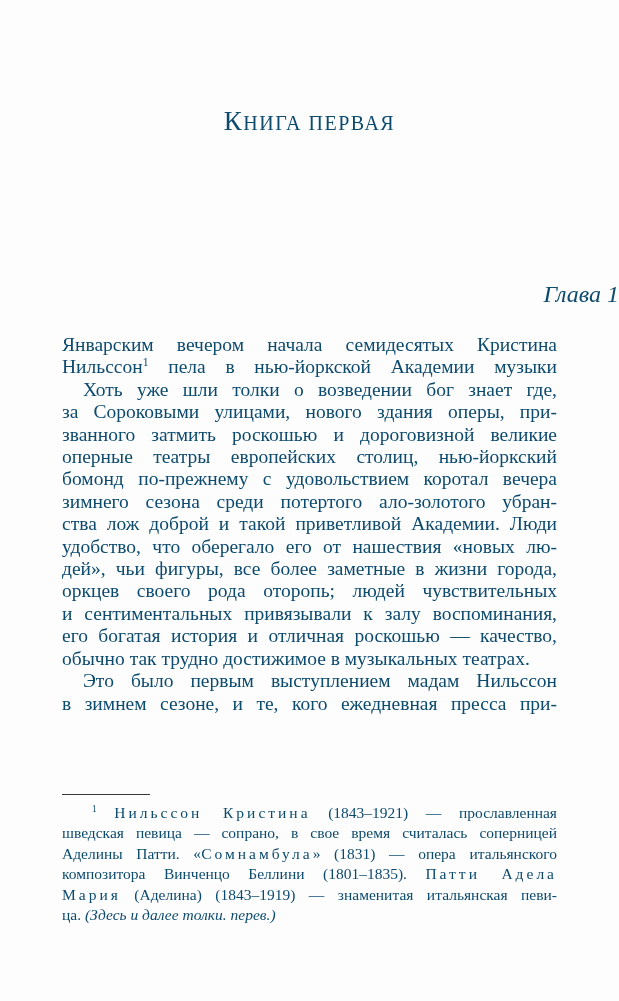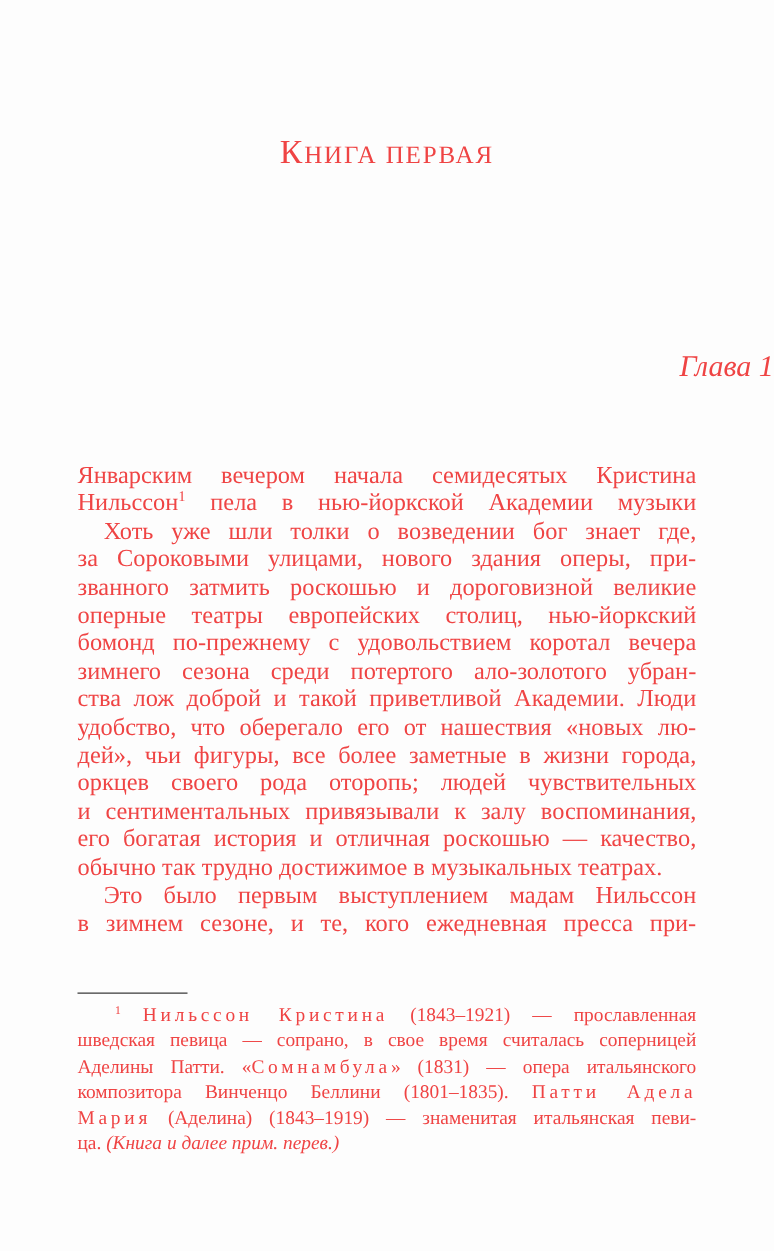--- a/index.html
+++ b/index.html
@@ -21,21 +21,21 @@
   }
   .book-title::first-letter{font-size:27px;}
   .chapter-title{
     position:absolute;top:281px;left:0;width:100%;
     text-align:right;
     font-style:italic;
     font-size:24px;
   }
   .body-text{
     position:absolute;top:334px;left:62px;width:495px;
-    font-size:19.5px;line-height:22.4px;margin-top:36px;
+    font-size:19.5px;line-height:22.4px;
   }
   .footnote{
     position:absolute;top:794px;left:62px;width:495px;
     font-size:15.5px;line-height:20.4px;
   }
   .footnote-rule{
     width:88px;height:0;
     border-top:1px solid #3a3a3a;
     margin:0 0 8px 0;
   }
@@ -44,21 +44,21 @@
   .lline{text-align:justify;text-align-last:left;}
   .indent{text-indent:21px;}
   .findent{text-indent:30px;}
   .sup{vertical-align:super;font-size:60%;line-height:0;}
   .sp{letter-spacing:3px;}
   .it{font-style:italic;}
 </style>
 </head>
 <body>
 
-<div class="page" style="background: rgb(253, 253, 253); color: #ef4444;">
+<div class="page" style="background: rgb(253, 253, 253); color: #0c4a6e;">
   <div class="book-title">Книга первая</div>
 
   <div class="chapter-title">Глава 1</div>
 
   <div class="body-text" id="body-text">
       <div>
         <div class="line jline"><span>Январским вечером начала семидесятых Кристина</span></div>
         <div class="line jline"><span>Нильссон</span><span class="sup">1</span><span> пела в нью-йоркской Академии музыки</span></div>
       </div>
       <div>
@@ -82,15 +82,15 @@
       </div>
     </div>
 
   <div class="footnote" id="footnote">
     <div class="footnote-rule" style="border-top-color: rgb(58, 58, 58);"></div>
   <div class="line jline findent"><span class="sup">1</span><span> </span><span class="sp">Нильссон Кристина</span><span> (1843–1921) — прославленная</span></div>
       <div class="line jline"><span>шведская певица — сопрано, в свое время считалась соперницей</span></div>
       <div class="line jline"><span>Аделины Патти. «</span><span class="sp">Сомнамбула</span><span>» (1831) — опера итальянского</span></div>
       <div class="line jline"><span>композитора Винченцо Беллини (1801–1835). </span><span class="sp">Патти Адела</span></div>
       <div class="line jline"><span class="sp">Мария</span><span> (Аделина) (1843–1919) — знаменитая итальянская певи-</span></div>
-      <div class="line lline"><span>ца. </span><span class="it">(Книга и далее прим. перев.)</span></div>
+      <div class="line lline"><span>ца. </span><span class="it">(Здесь и далее толки. перев.)</span></div>
     </div>
 </div>
 
 </body></html>

